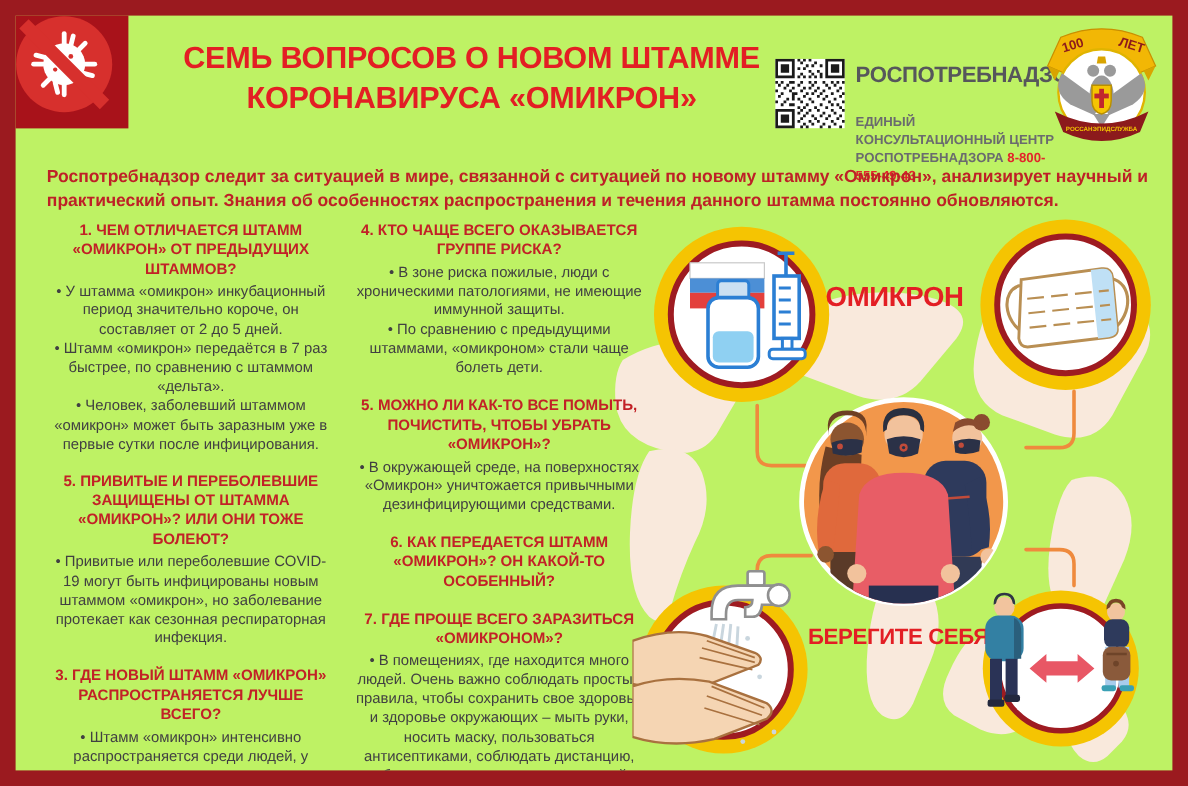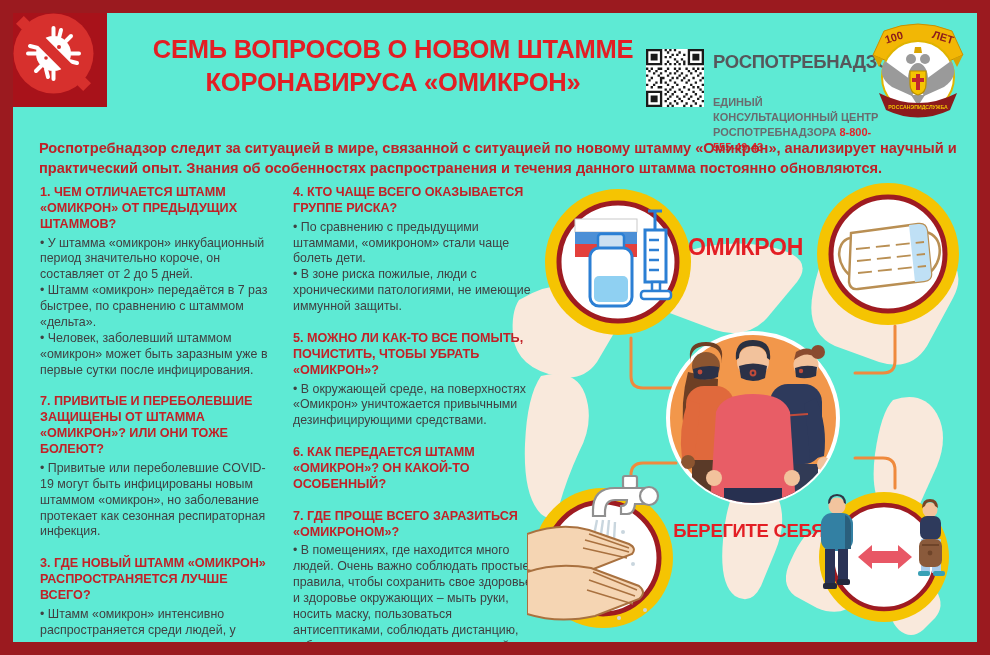--- a/index.html
+++ b/index.html
@@ -1,38 +1,38 @@
 <!DOCTYPE html>
 <html><head>
 <meta charset="utf-8">
 <style>
   html,body{margin:0;padding:0;background:#fff;}
   *{box-sizing:border-box;}
-  .poster{position:relative;width:990px;height:655px;background:#5eead4;overflow:hidden;
+  .poster{position:relative;width:990px;height:655px;background:#bef264;overflow:hidden;
     font-family:"Liberation Sans",sans-serif;border:13px solid #9B1A1F;}
   
   .corner{position:absolute;left:-13px;top:-13px;width:107px;height:107px;background:#A8121A;}
   .corner svg{position:absolute;left:12px;top:12px;}
   
   .title{position:absolute;left:110px;top:20px;width:540px;text-align:center;
     color:#E31E24;font-weight:bold;font-size:25.5px;line-height:1.28;letter-spacing:-0.2px;}
   .qr{position:absolute;left:633px;top:36px;width:58px;height:58px;}
   .agency{position:absolute;left:700px;top:38px;width:168px;}
   .agency-name{font-size:18.5px;font-weight:bold;color:#56575B;letter-spacing:-0.4px;}
   .agency-sub{margin-top:22px;font-size:11px;font-weight:bold;color:#6A6B6E;line-height:1.35;}
   .agency-sub .phone{color:#E3242B;}
   .emblem{position:absolute;left:853px;top:4px;width:104px;height:104px;}
   
   .intro{position:absolute;left:26px;top:110px;width:922px;color:#BE2127;
     font-size:14.6px;font-weight:700;line-height:1.42;}
   
   .col{position:absolute;top:172px;}
   .col1{left:27px;width:238px;}
   .col2{left:280px;width:246px;}
-  .qblock{margin-bottom:16px;}
+  .qblock{margin-bottom:16px;text-align:center;}
   .qhead{color:#C22127;font-weight:bold;font-size:12.6px;line-height:1.26;margin:0 0 3px 0;}
   .qbody p{color:#414042;font-size:12.4px;line-height:1.28;margin:0;}
   
   .map,.connectors{position:absolute;pointer-events:none;}
   .map{left:492px;top:167px;}
   .connectors{left:517px;top:167px;}
   .circle-vaccine{position:absolute;left:529px;top:173px;}
   .circle-mask{position:absolute;left:801px;top:167px;}
   .people{position:absolute;left:635px;top:307px;}
   .handwash{position:absolute;left:514px;top:455px;}
@@ -166,39 +166,39 @@
   <div class="col col1">
     <div class="qblock">
       <p class="qhead">1. ЧЕМ ОТЛИЧАЕТСЯ ШТАММ «ОМИКРОН» ОТ ПРЕДЫДУЩИХ ШТАММОВ?</p>
       <div class="qbody">
         <p>• У штамма «омикрон» инкубационный период значительно короче, он составляет от 2 до 5 дней.</p>
         <p>• Штамм «омикрон» передаётся в 7 раз быстрее, по сравнению с штаммом «дельта».</p>
         <p>• Человек, заболевший штаммом «омикрон» может быть заразным уже в первые сутки после инфицирования.</p>
       </div>
     </div>
     <div class="qblock">
-      <p class="qhead">7. ПРИВИТЫЕ И ПЕРЕБОЛЕВШИЕ ЗАЩИЩЕНЫ ОТ ШТАММА «ОМИКРОН»? ИЛИ ОНИ ТОЖЕ БОЛЕЮТ?</p>
+      <p class="qhead">5. ПРИВИТЫЕ И ПЕРЕБОЛЕВШИЕ ЗАЩИЩЕНЫ ОТ ШТАММА «ОМИКРОН»? ИЛИ ОНИ ТОЖЕ БОЛЕЮТ?</p>
       <div class="qbody">
           <p>• Привитые или переболевшие COVID-19 могут быть инфицированы новым штаммом «омикрон», но заболевание протекает как сезонная респираторная инфекция.</p>
         </div>
     </div>
     <div class="qblock">
       <p class="qhead">3. ГДЕ НОВЫЙ ШТАММ «ОМИКРОН» РАСПРОСТРАНЯЕТСЯ ЛУЧШЕ ВСЕГО?</p>
       <div class="qbody">
           <p>• Штамм «омикрон» интенсивно распространяется среди людей, у которых нет иммунитета.</p>
         </div>
     </div>
   </div>
 
   <div class="col col2">
     <div class="qblock">
       <p class="qhead">4. КТО ЧАЩЕ ВСЕГО ОКАЗЫВАЕТСЯ ГРУППЕ РИСКА?</p>
       <div class="qbody">
+        <p>• В зоне риска пожилые, люди с хроническими патологиями, не имеющие иммунной защиты.</p>
         <p>• По сравнению с предыдущими штаммами, «омикроном» стали чаще болеть дети.</p>
-        <p>• В зоне риска пожилые, люди с хроническими патологиями, не имеющие иммунной защиты.</p>
       </div>
     </div>
     <div class="qblock">
       <p class="qhead">5. МОЖНО ЛИ КАК-ТО ВСЕ ПОМЫТЬ, ПОЧИСТИТЬ, ЧТОБЫ УБРАТЬ «ОМИКРОН»?</p>
       <div class="qbody">
           <p>• В окружающей среде, на поверхностях «Омикрон» уничтожается привычными дезинфицирующими средствами.</p>
         </div>
     </div>
     <div class="qblock">
       <p class="qhead">6. КАК ПЕРЕДАЕТСЯ ШТАММ «ОМИКРОН»? ОН КАКОЙ-ТО ОСОБЕННЫЙ?</p>

